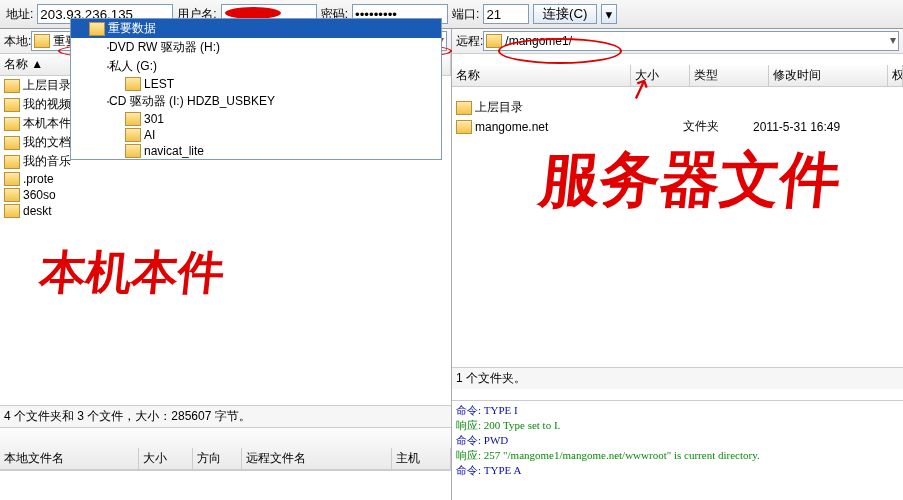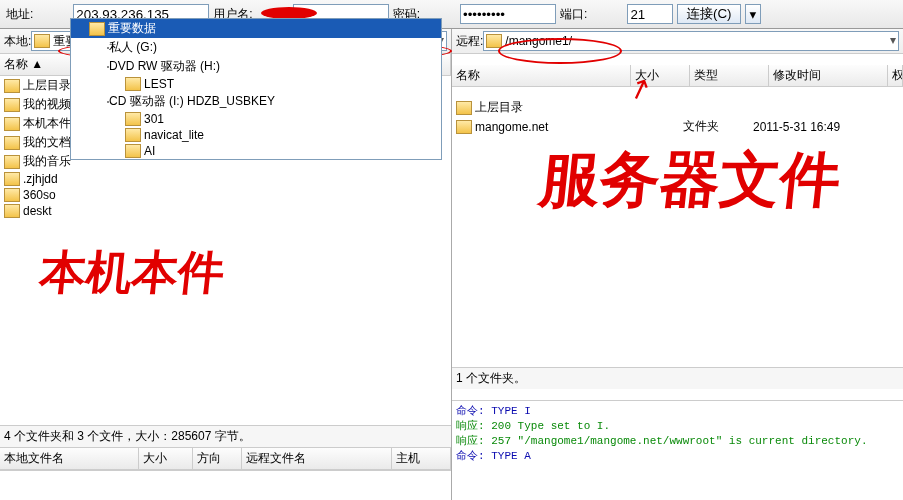--- a/index.html
+++ b/index.html
@@ -1,19 +1,19 @@
 <!DOCTYPE html>
 <html><head>
 <meta charset="utf-8">
 <style>
 html,body{margin:0;padding:0;font-family:"SimSun","宋体",sans-serif;font-size:12px;background:#fff;color:#000;}
 .app{width:903px;height:500px;background:#fff;position:relative;overflow:hidden;}
 .topbar{display:flex;align-items:center;gap:4px;padding:3px 6px;background:linear-gradient(#f8f8f8,#e8e8e8);border-bottom:1px solid #999;height:22px;}
 .topbar label{white-space:nowrap;}
-input.txt{border:1px solid #7f9db9;background:#fff;height:16px;padding:1px 2px;margin-left:36px;}
+input.txt{border:1px solid #7f9db9;background:#fff;height:16px;padding:1px 2px;}
 .btn{border:1px solid #7f9db9;background:linear-gradient(#fff,#dfe9f5);height:20px;padding:0 8px;cursor:pointer;}
 .panes{display:flex;height:calc(500px - 28px);}
 .pane{flex:1;display:flex;flex-direction:column;border-right:1px solid #aaa;min-width:0;}
 .pane:last-child{border-right:none;gap:11px;}
 .pathrow{display:flex;align-items:center;padding:2px 4px;border-bottom:1px solid #ccc;background:linear-gradient(#f8f8f8,#eee);}
 .pathrow .combo{flex:1;border:1px solid #7f9db9;background:#fff;height:18px;display:flex;align-items:center;padding:0 2px;position:relative;}
 .pathrow .combo::after{content:"▾";position:absolute;right:2px;top:1px;color:#555;}
 .folder-ico{display:inline-block;width:14px;height:12px;background:linear-gradient(#ffe9a6,#f3c34a);border:1px solid #b9923b;margin-right:3px;}
 .header{display:flex;border-bottom:1px solid #ccc;background:linear-gradient(#fdfdfd,#ebebeb);font-size:12px;}
 .header .col{border-right:1px solid #ccc;padding:2px 4px;white-space:nowrap;overflow:hidden;}
@@ -22,22 +22,22 @@
 .row .ico{width:14px;height:12px;margin-right:3px;flex:none;}
 .hdd-ico{background:linear-gradient(#eee,#bbb);border:1px solid #888;}
 .zip-ico{background:repeating-linear-gradient(90deg,#e6d080,#e6d080 2px,#cba637 2px,#cba637 4px);border:1px solid #9c7a20;}
 .tree-drop{position:absolute;left:70px;top:18px;width:370px;border:1px solid #7f9db9;background:#fff;z-index:10;}
 .tree-drop .trow{display:flex;align-items:center;padding:1px 4px 1px 18px;white-space:nowrap;}
 .tree-drop .trow.sel{background:#1a5bb5;color:#fff;}
 .tree-drop .trow.d1{padding-left:36px;}
 .tree-drop .trow.d2{padding-left:54px;}
 .statusline{padding:2px 4px;border-top:1px solid #ccc;background:#f6f6f6;white-space:nowrap;}
 .queue-head{display:flex;border-top:1px solid #ccc;border-bottom:1px solid #ccc;background:linear-gradient(#fdfdfd,#eaeaea);}
-.queue-head .col{border-right:1px solid #ccc;padding:2px 4px;}
-.log{height:96px;overflow:auto;font-family:Liberation Mono, monospace;font-size:11px;padding:2px 4px;border-top:1px solid #ccc;background:#fff;}
+.queue-head .col{border-right:1px solid #ccc;padding:2px 4px;margin-top:20px;}
+.log{height:96px;overflow:auto;font-family:Liberation Serif, serif;font-size:11px;padding:2px 4px;border-top:1px solid #ccc;background:#fff;}
 .log .g{color:#0a8a0a;}
 .log .b{color:#0b0bb0;}
 .redink{position:absolute;color:#e10000;font-weight:bold;pointer-events:none;}
 .oval{position:absolute;border:2px solid #e10000;border-radius:50%;pointer-events:none;}
 .arrow{position:absolute;color:#e10000;font-size:28px;pointer-events:none;}
 .hand{font-family:"KaiTi","STKaiti",cursive;font-size:46px;line-height:1;transform:skewX(-6deg);}
 </style>
 </head>
 <body>
 
@@ -91,21 +91,21 @@
           <div class="row">
             <span class="ico folder-ico"></span>
             <span>我的文档</span>
           </div>
           <div class="row">
             <span class="ico folder-ico"></span>
             <span>我的音乐</span>
           </div>
           <div class="row">
             <span class="ico folder-ico"></span>
-            <span>.zjhjdd</span>
+            <span>.prote</span>
           </div>
           <div class="row">
             <span class="ico folder-ico"></span>
             <span>360so</span>
           </div>
           <div class="row">
             <span class="ico folder-ico"></span>
             <span>deskt</span>
           </div>
         </div>
@@ -119,45 +119,45 @@
       </div>
       <div style="flex:none;height:30px;border-top:1px solid #ccc;"></div>
 
       <div class="tree-drop" id="tree-drop">
           <div class="trow d0 sel">
             <span class="ico folder-ico"></span>
             <span>重要数据</span>
           </div>
           <div class="trow d1">
             <span class="ico hdd-ico"></span>
-            <span>私人 (G:)</span>
+            <span>DVD RW 驱动器 (H:)</span>
           </div>
           <div class="trow d1">
             <span class="ico hdd-ico"></span>
-            <span>DVD RW 驱动器 (H:)</span>
+            <span>私人 (G:)</span>
           </div>
           <div class="trow d2">
             <span class="ico folder-ico"></span>
             <span>LEST</span>
           </div>
           <div class="trow d1">
             <span class="ico hdd-ico"></span>
             <span>CD 驱动器 (I:) HDZB_USBKEY</span>
           </div>
           <div class="trow d2">
             <span class="ico folder-ico"></span>
             <span>301</span>
           </div>
           <div class="trow d2">
             <span class="ico folder-ico"></span>
+            <span>AI</span>
+          </div>
+          <div class="trow d2">
+            <span class="ico folder-ico"></span>
             <span>navicat_lite</span>
-          </div>
-          <div class="trow d2">
-            <span class="ico folder-ico"></span>
-            <span>AI</span>
           </div>
         </div>
     </div>
 
     <div class="pane">
       <div class="pathrow">
         <span>远程:</span>
         <div class="combo">
           <span class="folder-ico"></span>
           <span>/mangome1/</span>
@@ -183,20 +183,21 @@
             <span style="width:158px">mangome.net</span>
             <span style="width:50px"></span>
             <span style="width:70px">文件夹</span>
             <span style="width:110px">2011-5-31 16:49</span>
           </div>
         </div>
       <div class="statusline">1 个文件夹。</div>
       <div class="log" id="ftp-log">
           <div><span class="b">命令:</span>	<span class="b">TYPE I</span></div>
           <div><span class="g">响应:</span>	<span class="g">200 Type set to I.</span></div>
+          <div><span class="b">命令:</span>	<span class="b">PWD</span></div>
           <div><span class="g">响应:</span>	<span class="g">257 "/mangome1/mangome.net/wwwroot" is current directory.</span></div>
           <div><span class="b">命令:</span>	<span class="b">TYPE A</span></div>
         </div>
     </div>
   </div>
 
   <div class="oval" style="left:58px;top:38px;width:390px;height:22px;"></div>
   <div class="oval" style="left:498px;top:38px;width:120px;height:22px;"></div>
   <div class="arrow" style="left:300px;top:80px;transform:rotate(-25deg);">↗</div>
   <div class="arrow" style="left:628px;top:72px;transform:rotate(-20deg);">↗</div>

